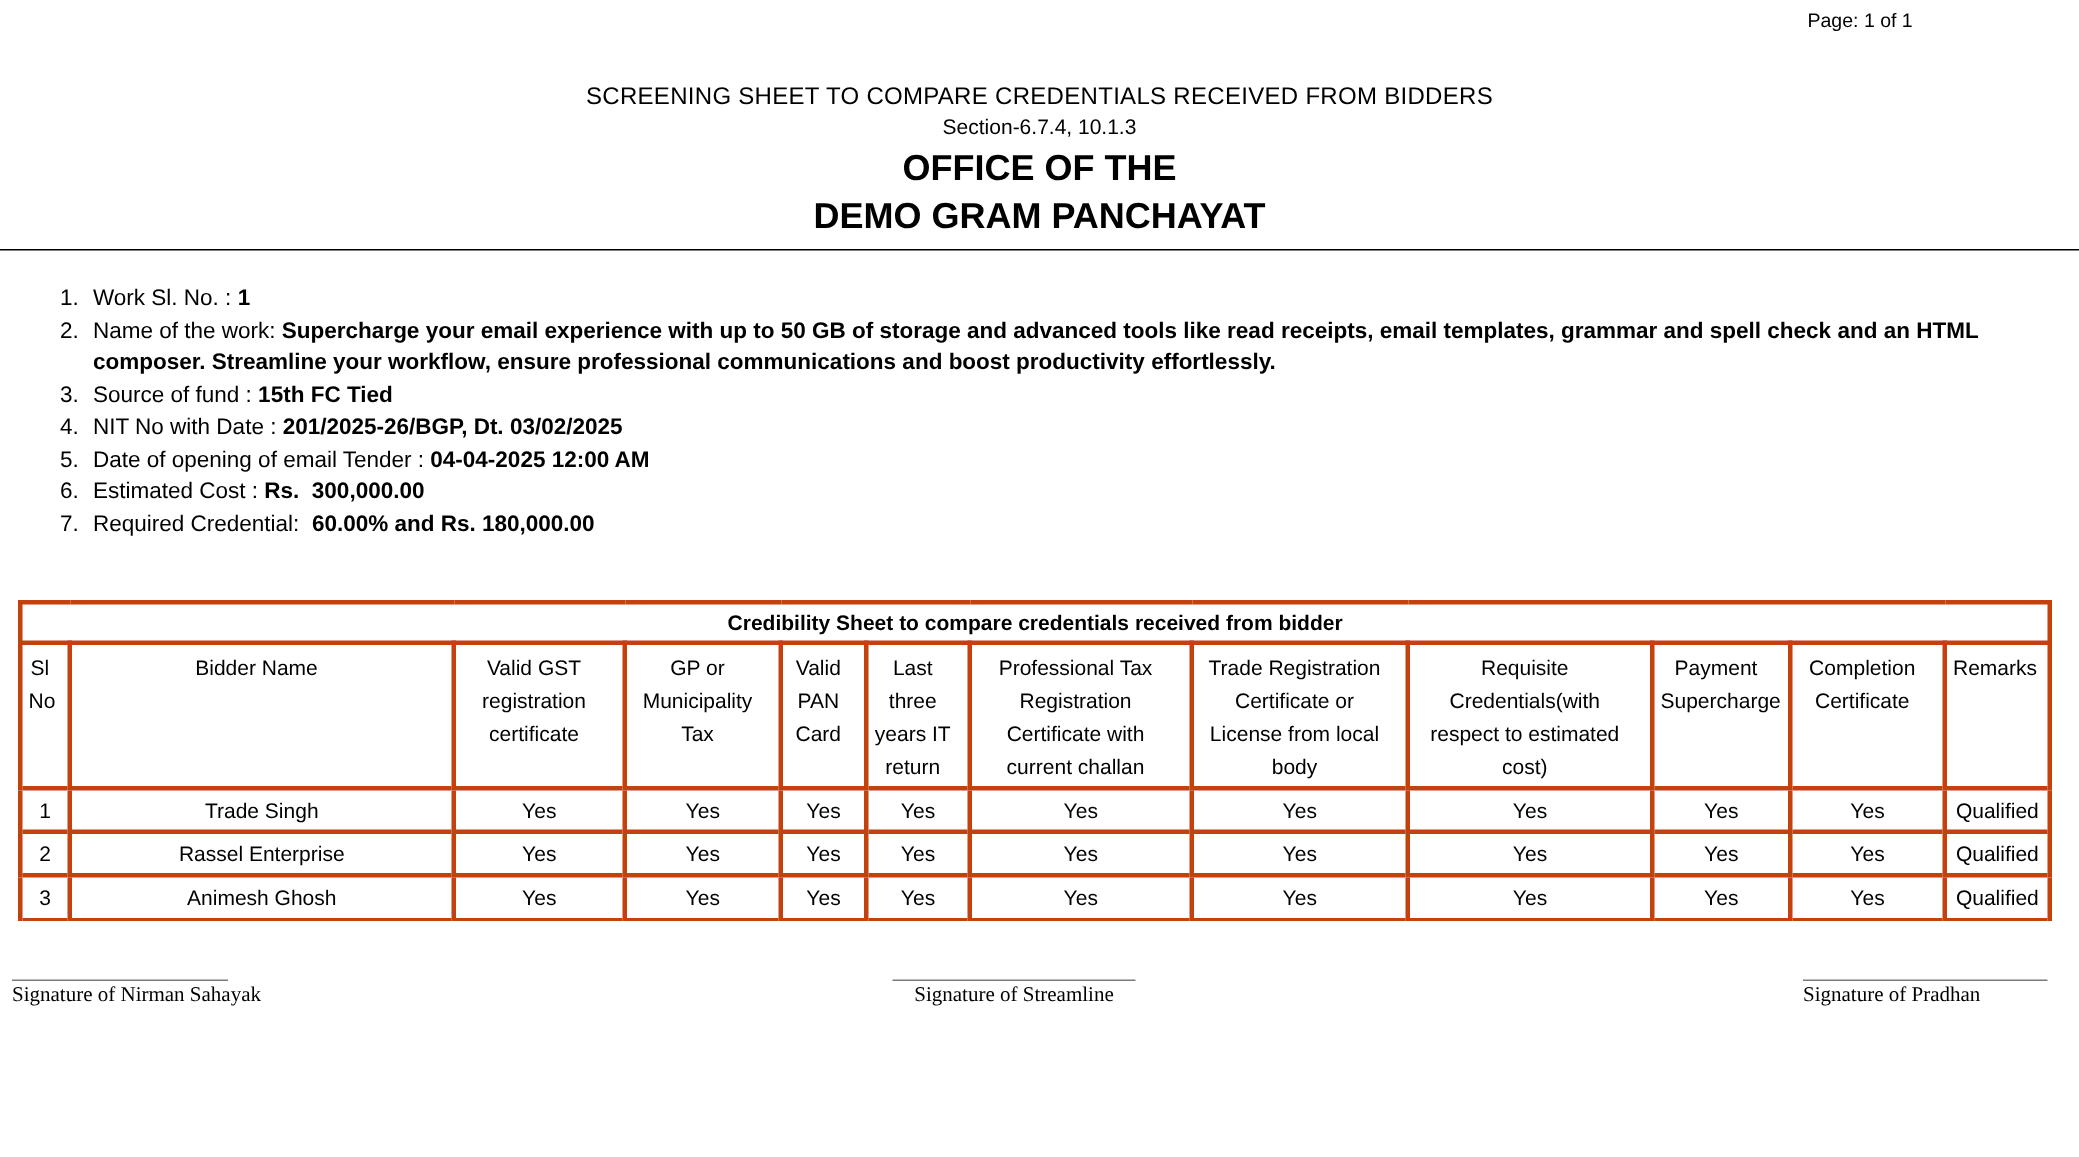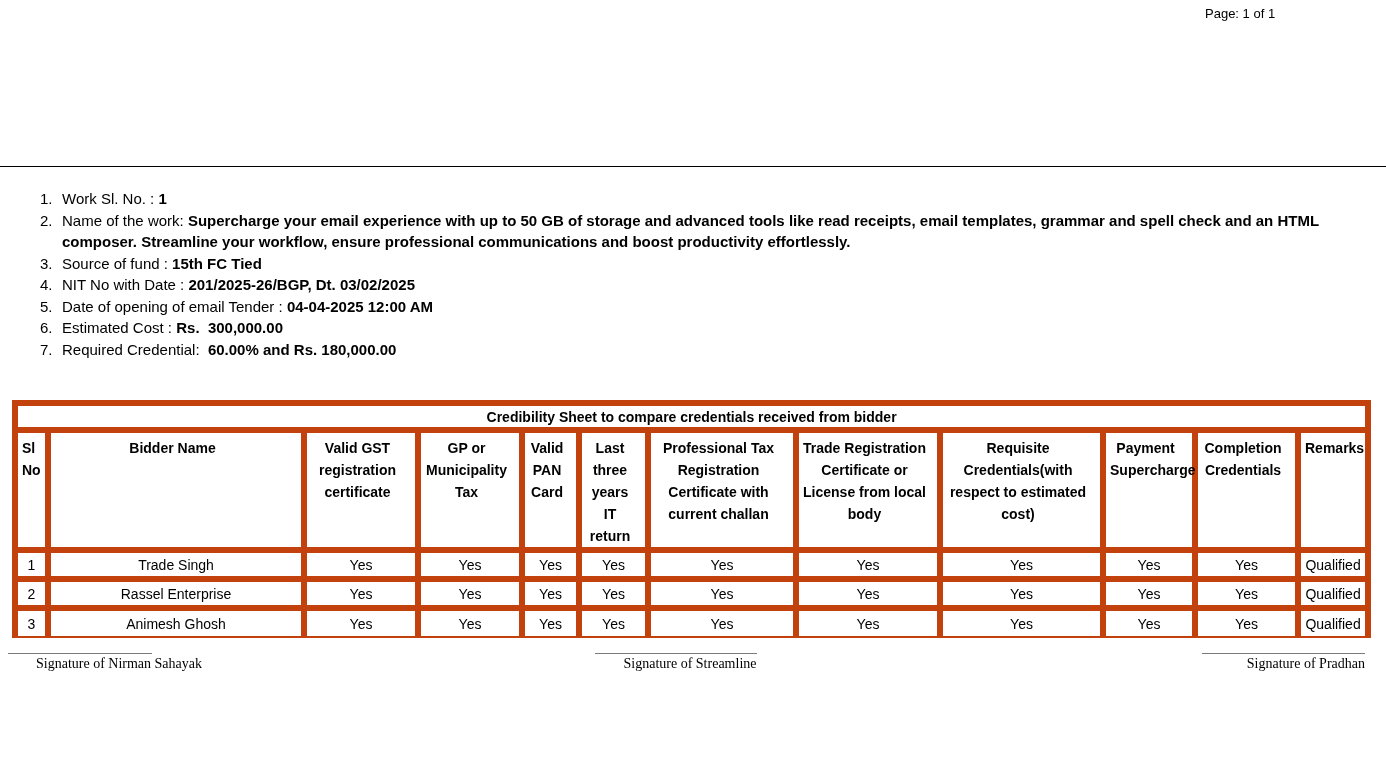--- a/index.html
+++ b/index.html
@@ -36,52 +36,58 @@
   .d-num { flex: 0 0 22px; }
   .d-text { flex: 1; }
   .d-label { white-space: pre-wrap; }
   .d-value { white-space: pre-wrap; font-weight: 700; }
 
   table.cred-table {
     position: absolute; top: 400px; left: 12px;
     width: 1353px; border-collapse: collapse; table-layout: fixed;
     font-size: 14px;
   }
-  .cred-table td, .cred-table th { border: 6px solid #c2410c; }
+  .cred-table td, .cred-table th { border: 3px solid #c2410c; }
   .caption-row td {
     height: 27px; text-align: center; font-weight: 700;
     vertical-align: middle;
   }
   .head-row th {
     height: 97px; vertical-align: top; text-align: center;
-    font-weight: 700; line-height: 22px; padding: 4px 11px 0 4px;
+    font-weight: 400; line-height: 22px; padding: 4px 11px 0 4px;
     border-bottom-width: 2px;
   }
   .body-row td {
     height: 29px; text-align: center; vertical-align: middle;
     border-bottom-width: 2px; padding: 0 2px;
   }
 
   .sig-block { position: absolute; top: 653px; font-family: "Liberation Serif", serif; }
   .sig-line { border-top: 1px solid #7a7a7a; height: 0; }
-  .sig-label { font-size: 14px; margin-top: 2px; white-space: nowrap; margin-left: 28px; }
+  .sig-label { font-size: 14px; margin-top: 2px; white-space: nowrap; }
   .sig-left { left: 8px; }
   .sig-left .sig-line { width: 144px; }
   .sig-center { left: 595px; width: 162px; text-align: center; }
   .sig-center .sig-line { width: 162px; }
-  .sig-right { right: 21px; width: 163px; text-align: right; }
+  .sig-right { right: 21px; width: 163px; text-align: left; }
   .sig-right .sig-line { width: 163px; }
 </style>
 </head>
 <body>
 
 <div class="page">
 
   <div class="page-label">Page: 1 of 1</div>
 
+  <div class="doc-header">
+    <div class="h-line1">SCREENING SHEET TO COMPARE CREDENTIALS RECEIVED FROM BIDDERS</div>
+    <div class="h-line2">Section-6.7.4, 10.1.3</div>
+    <div class="h-line3">OFFICE OF THE</div>
+    <div class="h-line4">DEMO GRAM PANCHAYAT</div>
+  </div>
 
   <hr class="header-rule">
 
   <div class="details">
     <div class="detail-item">
       <span class="d-num">1.</span>
       <div class="d-text"><span class="d-label">Work Sl. No. : </span><span class="d-value">1</span></div>
     </div>
     <div class="detail-item">
       <span class="d-num">2.</span>
@@ -132,21 +138,21 @@
         <th>Sl No</th>
         <th>Bidder Name</th>
         <th>Valid GST registration certificate</th>
         <th>GP or Municipality Tax</th>
         <th>Valid PAN Card</th>
         <th>Last three years IT return</th>
         <th>Professional Tax Registration Certificate with current challan</th>
         <th>Trade Registration Certificate or License from local body</th>
         <th>Requisite Credentials(with respect to estimated cost)</th>
         <th>Payment Supercharge</th>
-        <th>Completion Credentials</th>
+        <th>Completion Certificate</th>
         <th>Remarks</th>
       </tr>
       <tr class="body-row">
         <td>1</td>
         <td>Trade Singh</td>
         <td>Yes</td>
         <td>Yes</td>
         <td>Yes</td>
         <td>Yes</td>
         <td>Yes</td>

